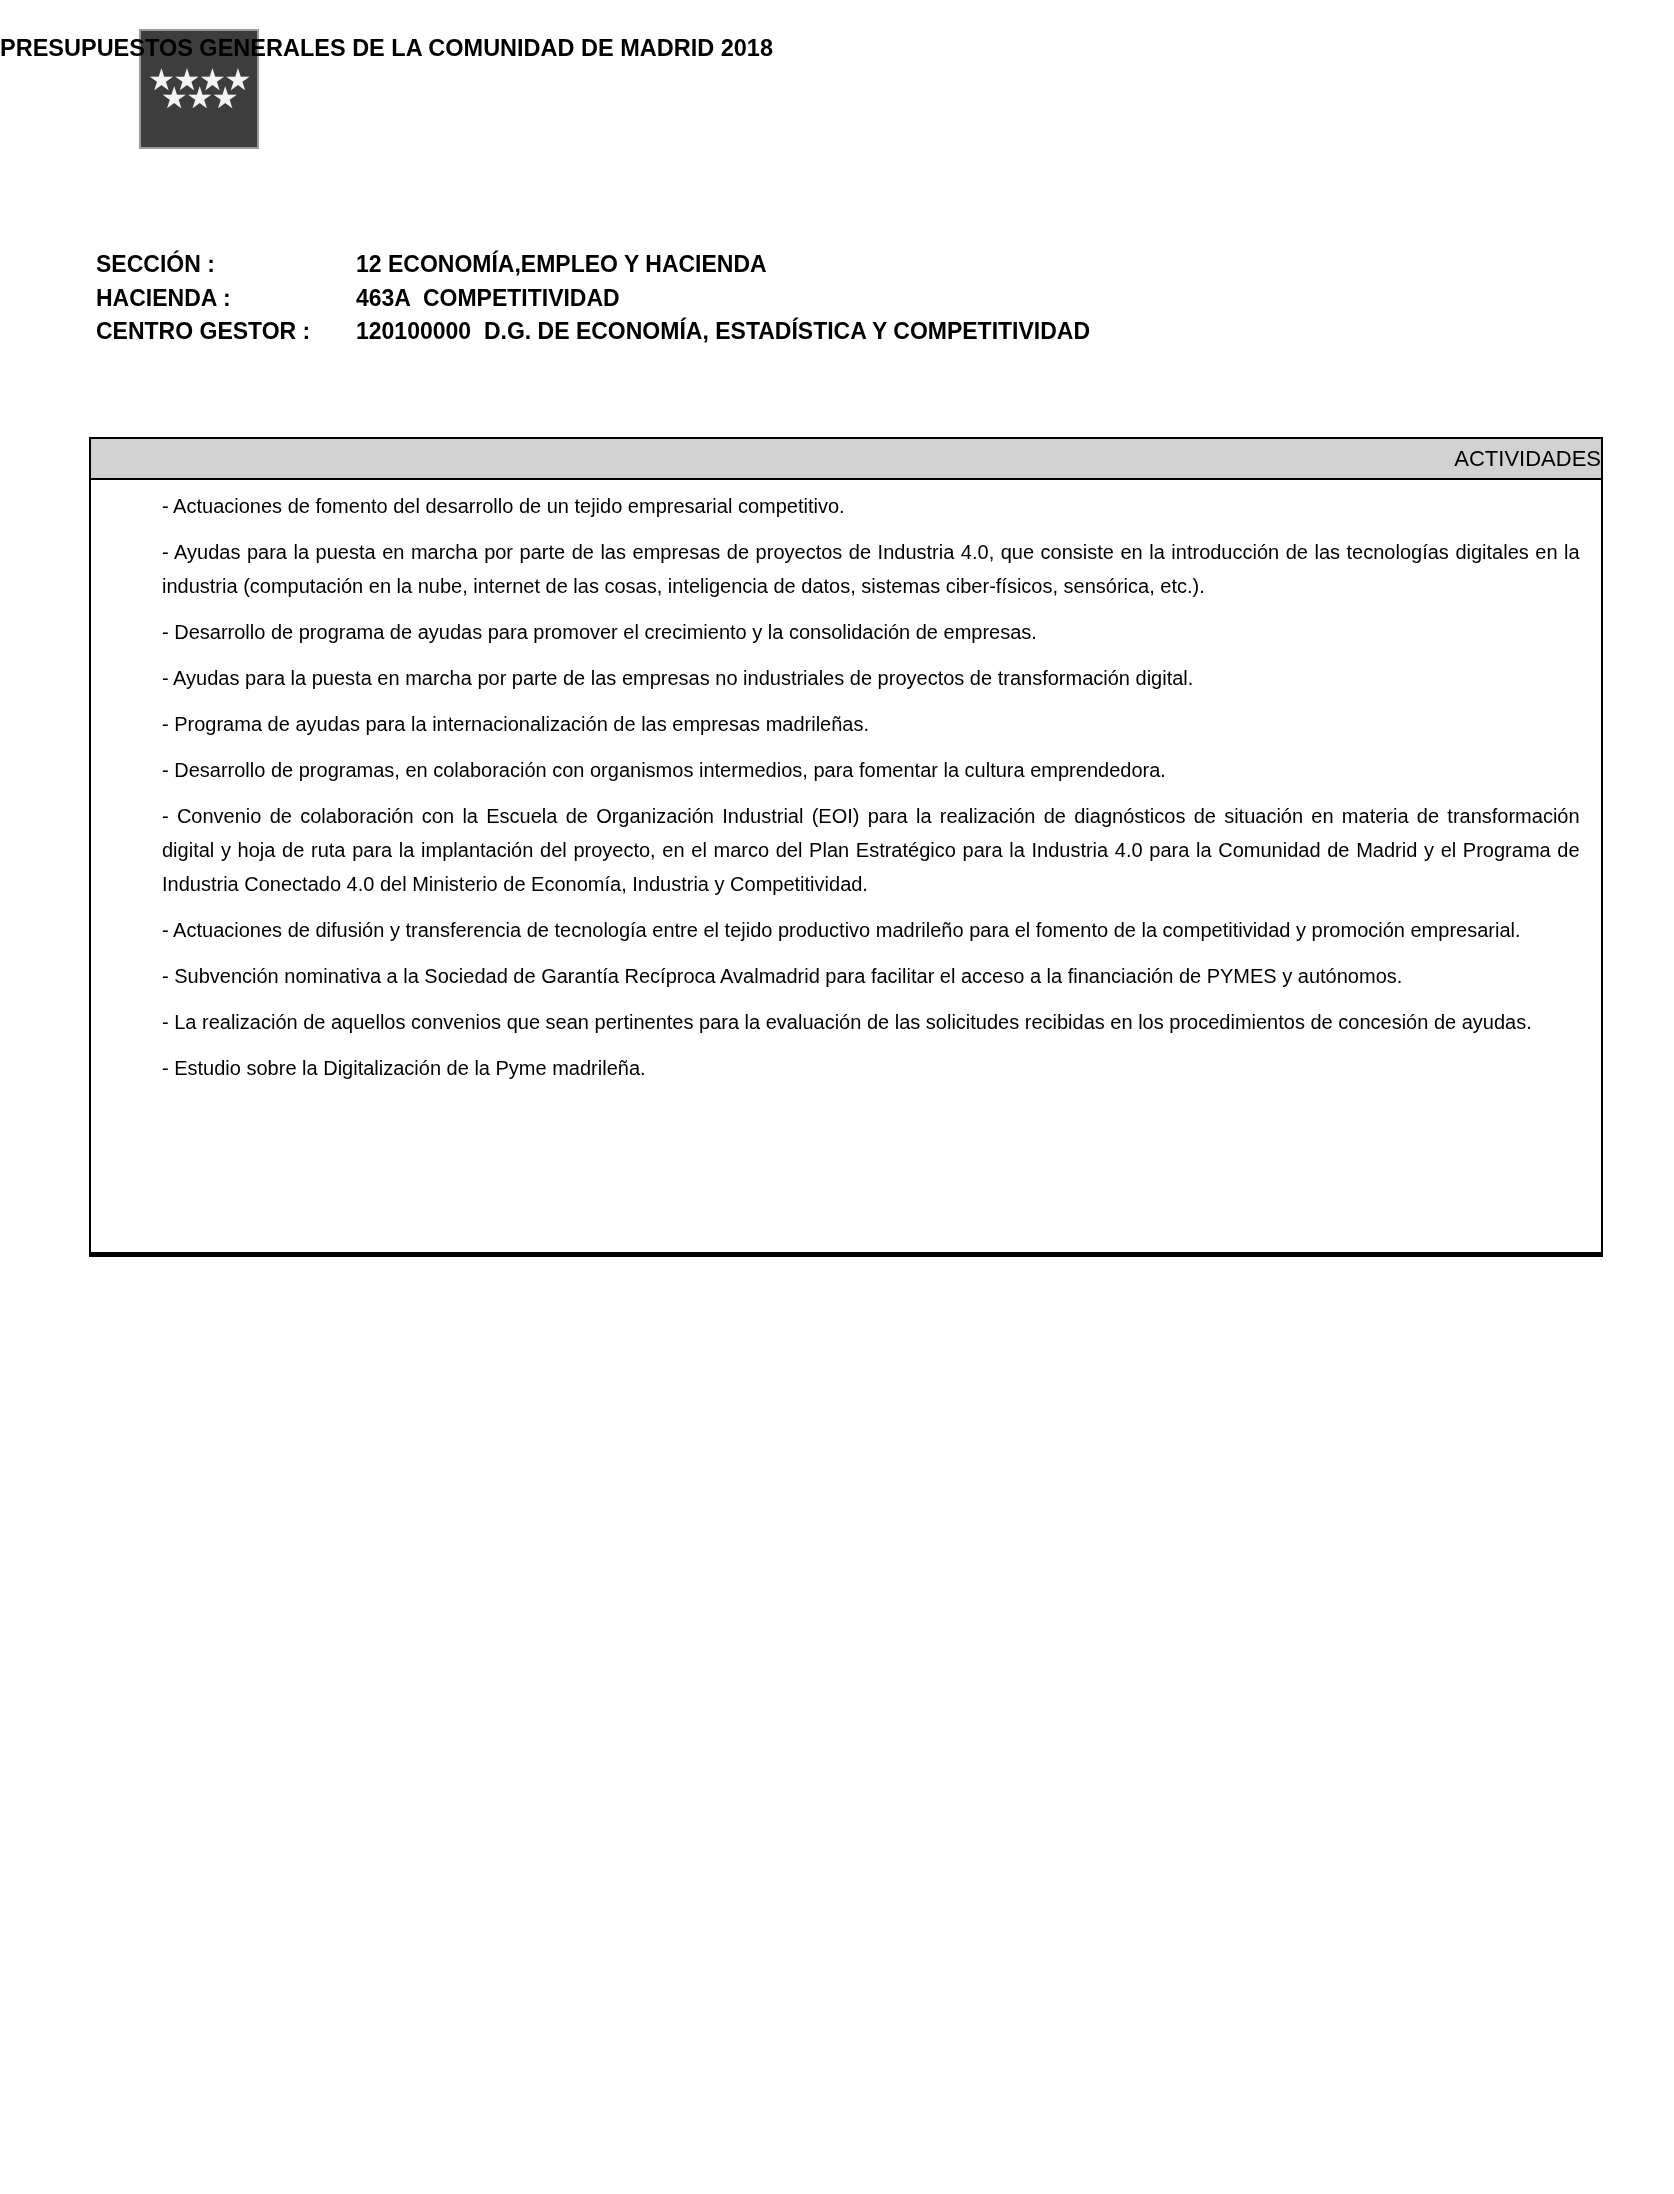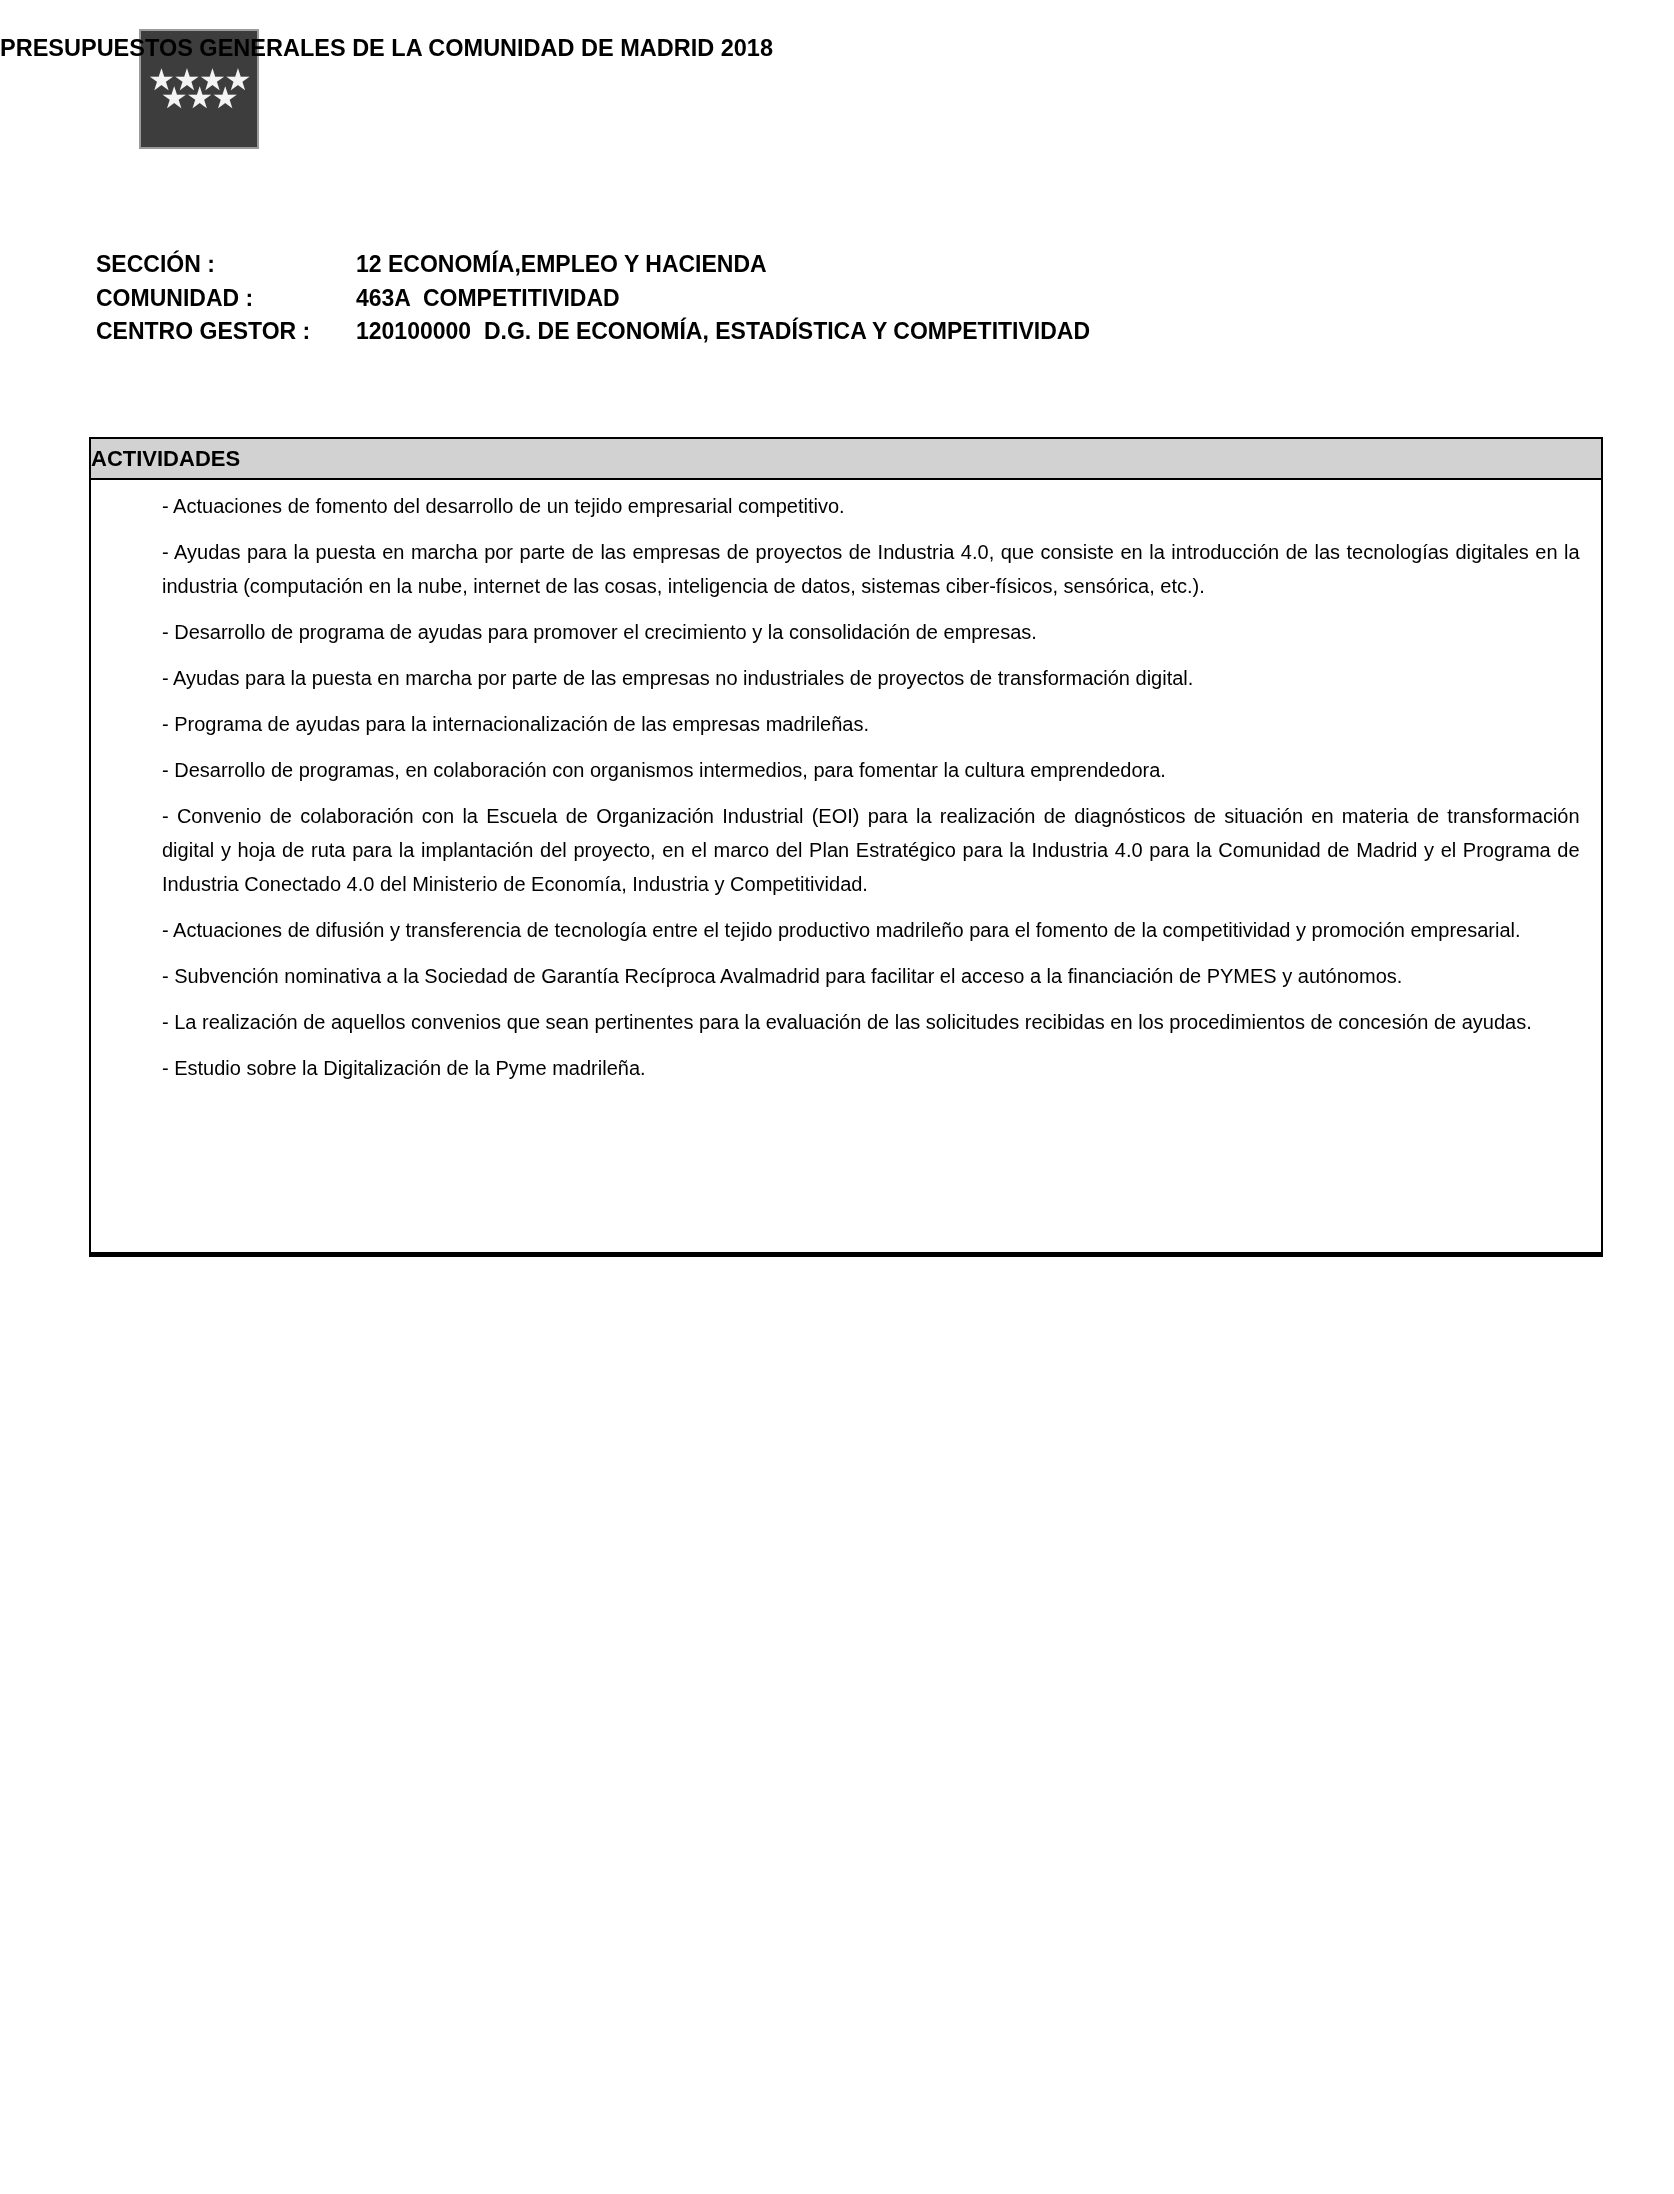--- a/index.html
+++ b/index.html
@@ -83,23 +83,23 @@
     box-sizing: border-box;
     border: 2.1px solid #000000;
     border-bottom-width: 5px;
     background: #ffffff;
   }
   .activities-header {
     height: 39px;
     line-height: 39px;
     background: #d2d2d2;
     border-bottom: 2.9px solid #000000;
-    text-align: left;
+    text-align: right;
     font-size: 22px;
-    font-weight: bold;
+    font-weight: normal;
   }
   .activities-body {
     padding: 8.6px 21.4px 0 71px;
   }
   .activity-item {
     margin: 0 0 12px 0;
     font-size: 20px;
     line-height: 34px;
     text-align: justify;
   }
@@ -112,21 +112,21 @@
   <div class="logo">
     <div class="stars-row">★★★★</div>
     <div class="stars-row second">★★★</div>
   </div>
 
   <div class="doc-title">PRESUPUESTOS GENERALES DE LA COMUNIDAD DE MADRID 2018</div>
 
   <div class="meta">
       <div class="meta-label">SECCIÓN :</div>
       <div class="meta-value">12 ECONOMÍA,EMPLEO Y HACIENDA</div>
-      <div class="meta-label">COMUNIDAD :</div>
+      <div class="meta-label">HACIENDA :</div>
       <div class="meta-value">463A  COMPETITIVIDAD</div>
       <div class="meta-label">CENTRO GESTOR :</div>
       <div class="meta-value">120100000  D.G. DE ECONOMÍA, ESTADÍSTICA Y COMPETITIVIDAD</div>
     </div>
 
   <div class="activities-table">
     <div class="activities-header">ACTIVIDADES</div>
     <div class="activities-body">
         <p class="activity-item">- Actuaciones de fomento del desarrollo de un tejido empresarial competitivo.</p>
         <p class="activity-item">- Ayudas para la puesta en marcha por parte de las empresas de proyectos de Industria 4.0, que consiste en la introducción de las tecnologías digitales en la industria (computación en la nube, internet de las cosas, inteligencia de datos, sistemas ciber-físicos, sensórica, etc.).</p>

